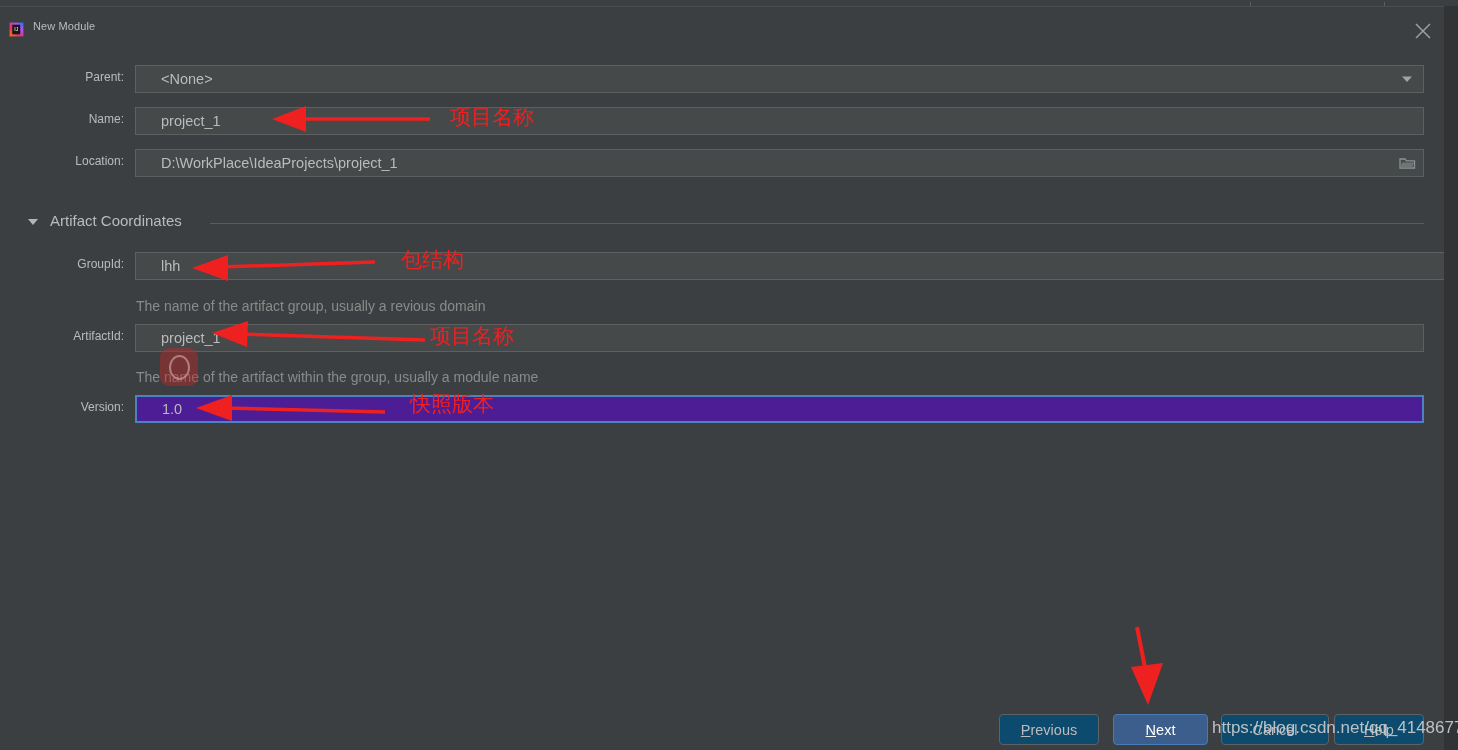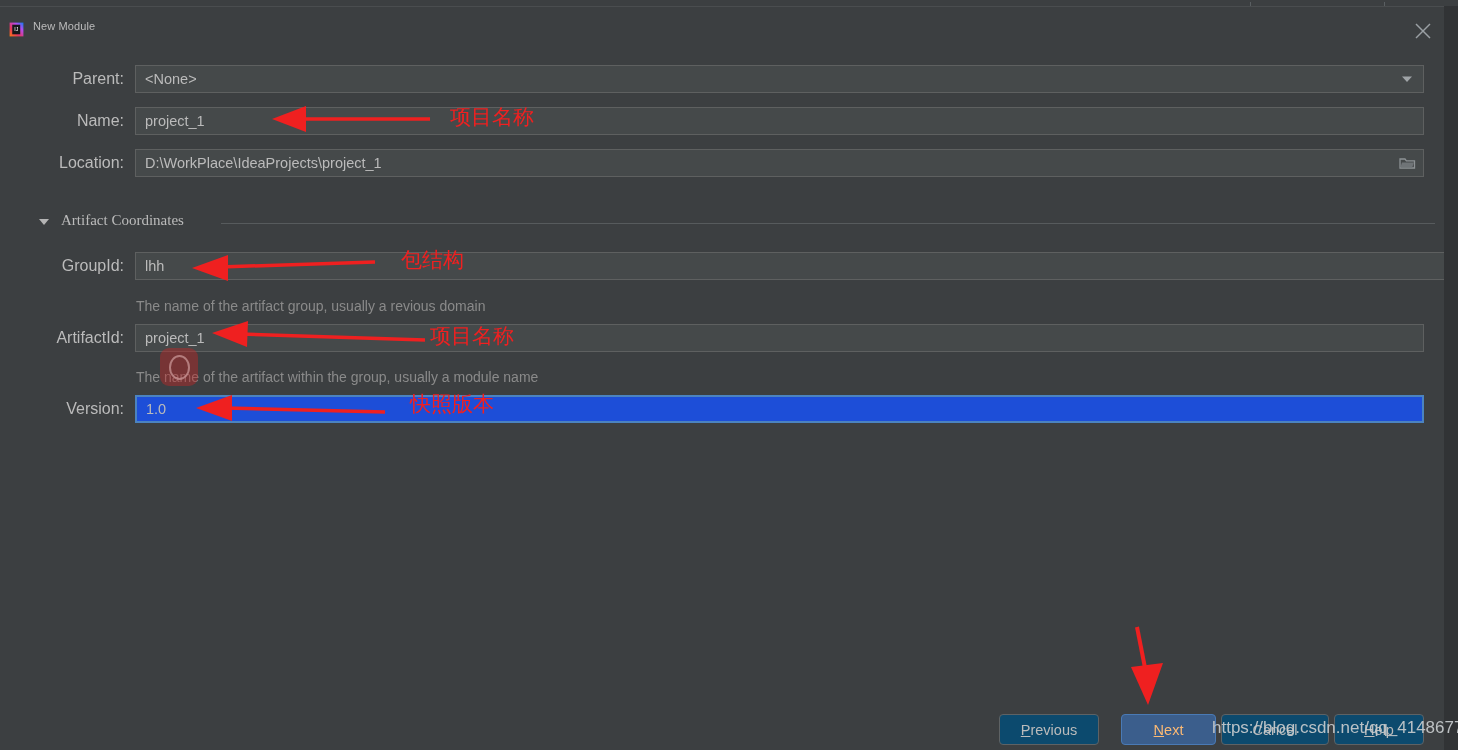--- a/index.html
+++ b/index.html
@@ -109,61 +109,61 @@
 
   
   .row {
     position: absolute;
     left: 0;
     height: 28px;
   }
   .row-label {
     position: absolute;
     text-align: right;
-    font-size: 16px;
+    font-size: 12px;
     color: #bbbbbb;
     width: 110px;
     left: 14px;
     top: 5px;
     white-space: nowrap;
   }
   .field {
     position: absolute;
     left: 135px;
     height: 28px;
     box-sizing: border-box;
     background: #45494a;
     border: 1px solid #5e6060;
     color: #bbbbbb;
     font-size: 14.5px;
     line-height: 26px;
-    padding-left: 9px;
+    padding-left: 25px;
     white-space: nowrap;
     overflow: hidden;
   }
   .field.focused {
     border: 2px solid #4b83c0;
-    background: #1d4ed8;
+    background: #4c1d95;
     line-height: 24px;
   }
   .field-btn {
     position: absolute;
     top: 0; right: 0;
     width: 32px; height: 26px;
     display: flex;
     align-items: center;
     justify-content: center;
     cursor: pointer;
   }
 
   
   #group-header {
     position: absolute;
-    left: 39px; top: 205px;
-    width: 1396px; height: 22px; font-family: Liberation Serif, serif;
+    left: 28px; top: 205px;
+    width: 1396px; height: 22px;
   }
   #group-triangle {
     position: absolute;
     left: 0; top: 7px;
     width: 0; height: 0;
     border-left: 5.5px solid transparent;
     border-right: 5.5px solid transparent;
     border-top: 6px solid #b4b4b4;
     cursor: pointer;
   }
@@ -202,22 +202,21 @@
     font-size: 14.5px;
     display: flex;
     align-items: center;
     justify-content: center;
     cursor: pointer;
     user-select: none;
   }
   .btn.primary {
     background: #3b5e8c;
     border: 1px solid #4a7ab5;
-    color: #fdba74;
-    margin-left: 8px;
+    color: #ffffff;
   }
   .btn u { text-decoration: underline; }
 
   
   #annot {
     position: absolute;
     inset: 0;
     pointer-events: none;
   }
   .cn-note {

